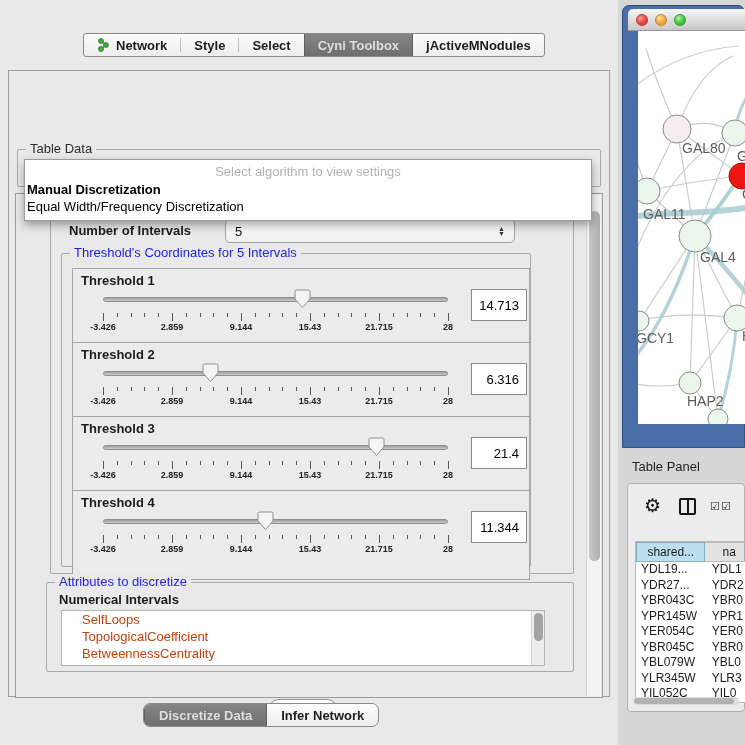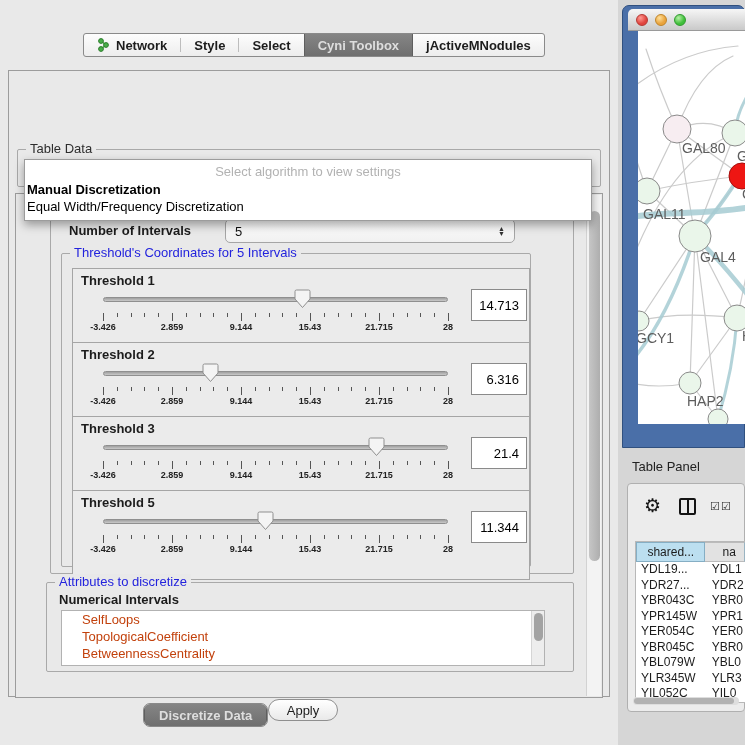--- a/index.html
+++ b/index.html
@@ -321,21 +321,21 @@
                   <span style="left: 20%;">2.859</span>
                   <span style="left: 40%;">9.144</span>
                   <span style="left: 60%;">15.43</span>
                   <span style="left: 80%;">21.715</span>
                   <span style="left: 100%;">28</span>
                 </div>
               </div>
               <input class="value-box" type="text" value="21.4" style="">
             </div>
             <div class="thr-panel" style="top: 236px;">
-              <div class="t-title">Threshold 5</div>
+              <div class="t-title">Threshold 4</div>
               <div class="slider">
                 <div class="track"></div>
                 <div class="thumb" style="left: calc(47% - 8px);"><svg width="17" height="20" viewBox="0 0 17 20">
                     <path d="M2.5,1 L14.5,1 Q16,1 16,2.5 L16,10 L8.5,18.5 L1,10 L1,2.5 Q1,1 2.5,1 Z" fill="#f4f4f4" stroke="#8f8f8f"></path>
                   </svg></div>
                 <div class="ticks">
                   <span class="tick major" style="left: 0%;"></span>
                   <span class="tick" style="left: 4%;"></span>
                   <span class="tick" style="left: 8%;"></span>
                   <span class="tick" style="left: 12%;"></span>
@@ -401,20 +401,23 @@
     <div id="popup">
       <div class="popup-hint">Select algorithm to view settings</div>
       <div class="popup-opt first">Manual Discretization</div>
       <div class="popup-opt">Equal Width/Frequency Discretization</div>
     </div>
   </div>
 
   <div id="bottom-tabbar">
     <span class="cp-tab selected">
         <span>Discretize Data</span>
+      </span>
+    <span class="cp-tab">
+        <span>Infer Network</span>
       </span>
   </div>
 </div>
 
 <div id="right-region">
   <div id="net-window">
     <div class="nw-titlebar">
       <span class="tl red"></span>
       <span class="tl yellow"></span>
       <span class="tl green"></span>

